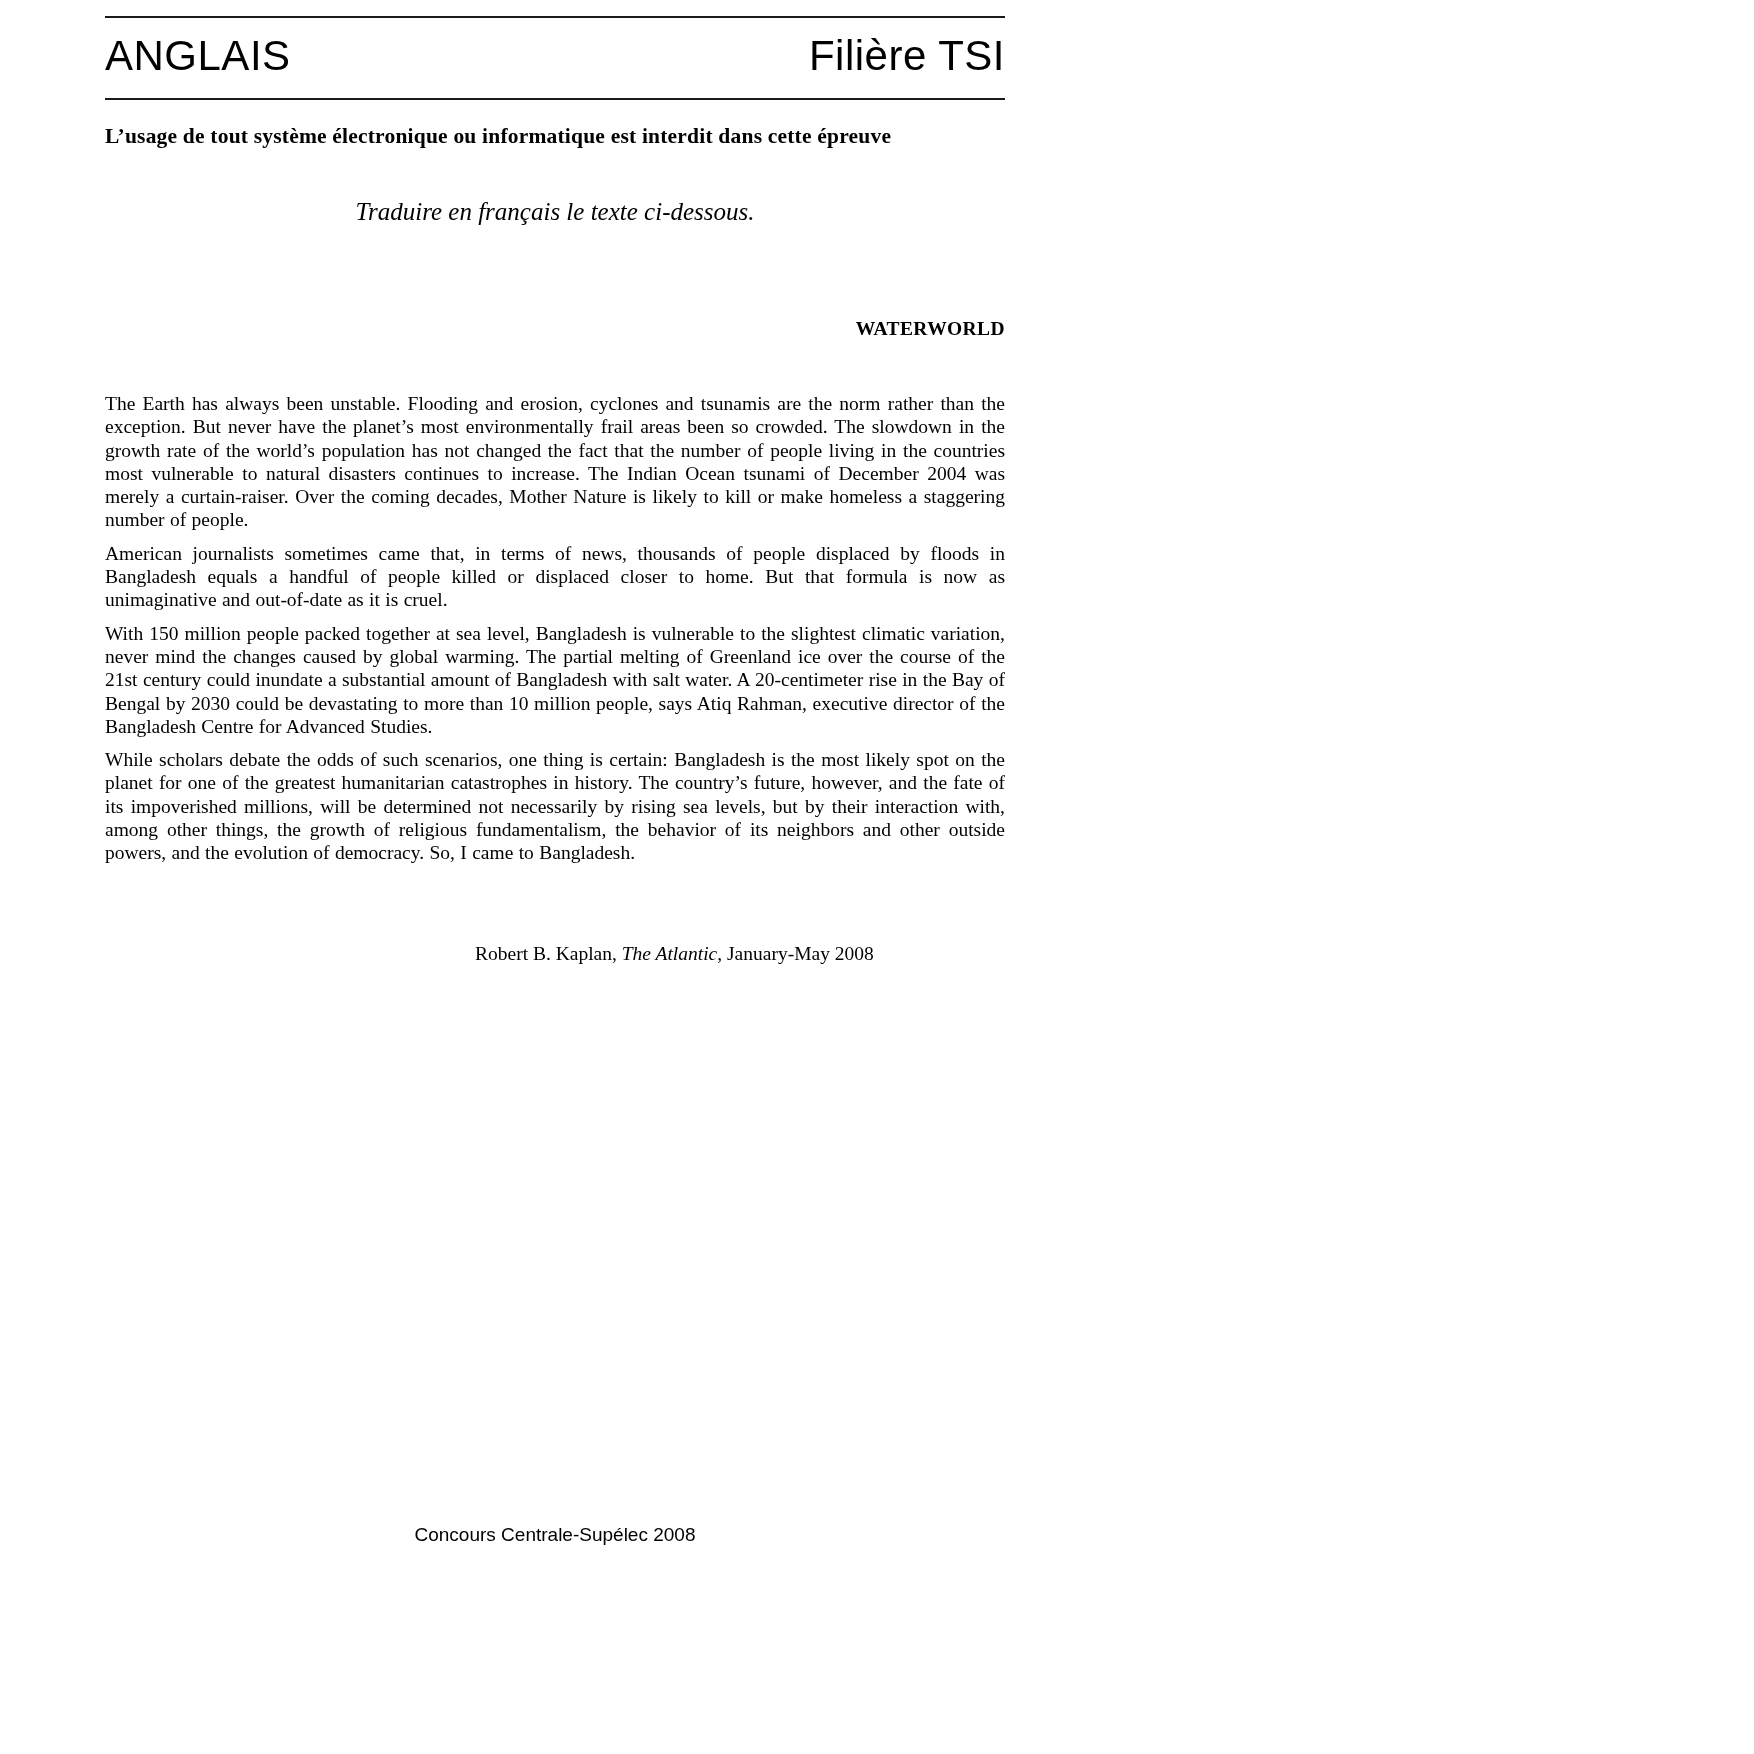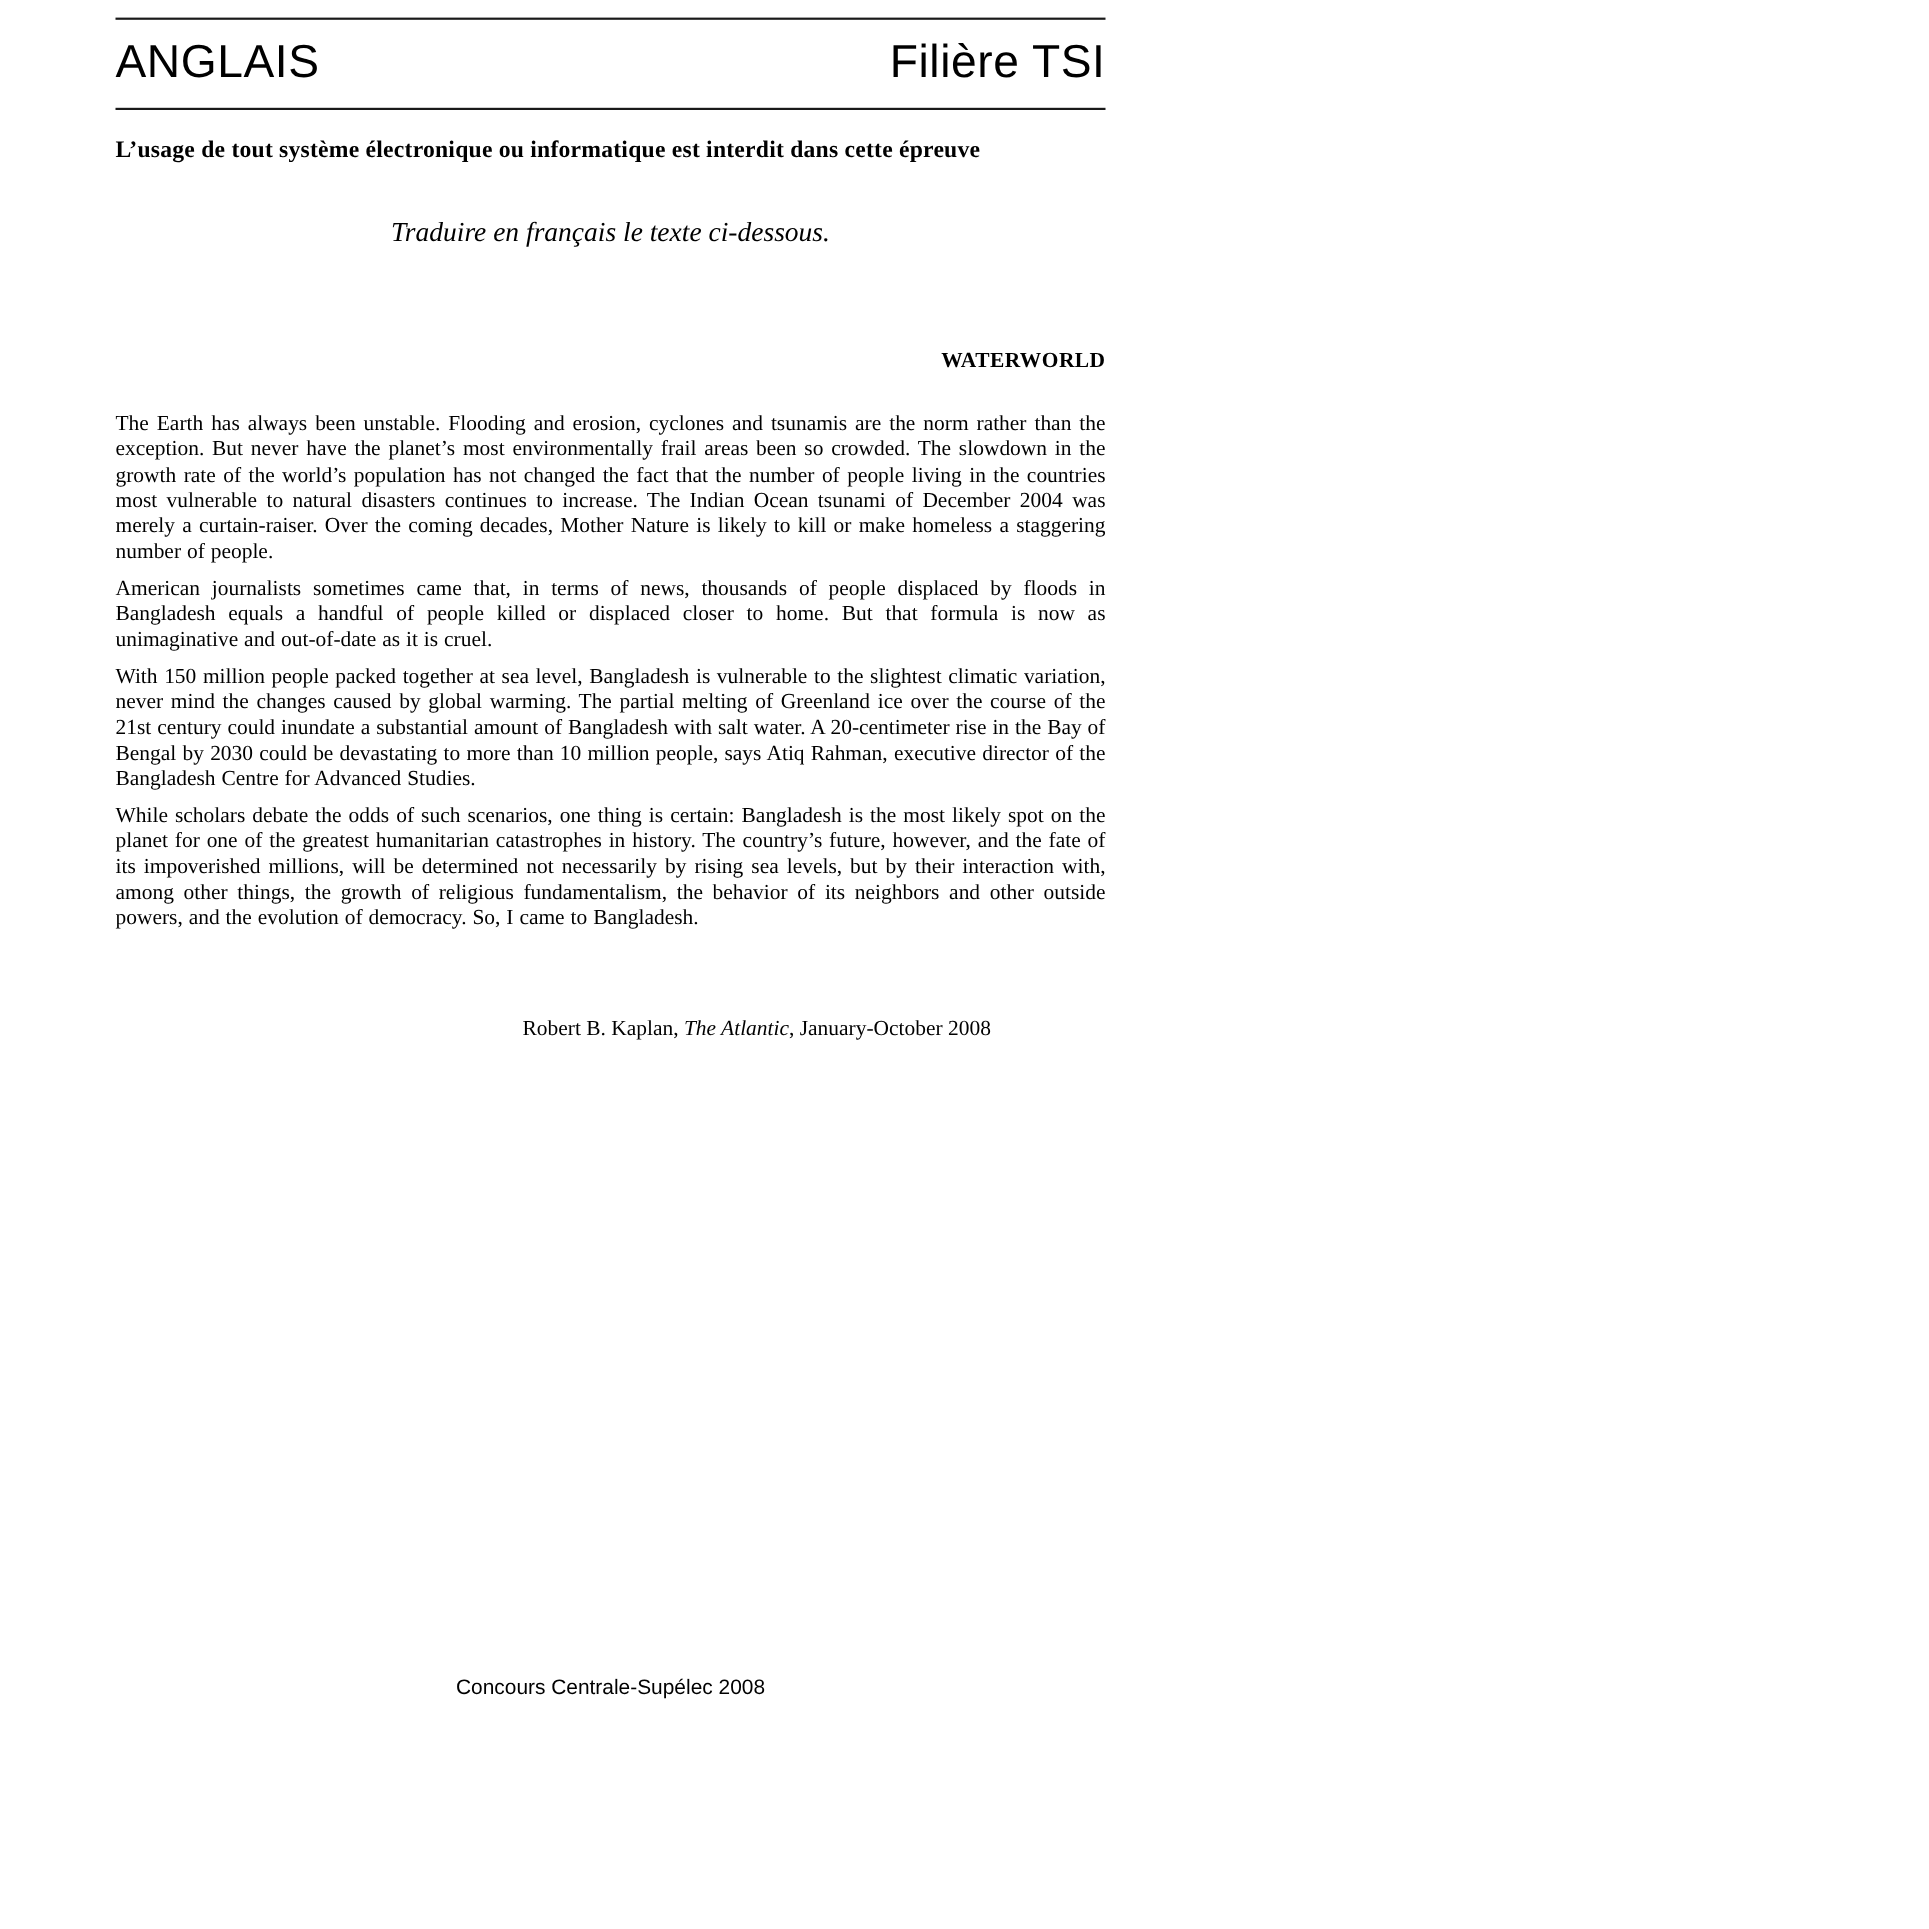--- a/index.html
+++ b/index.html
@@ -52,21 +52,21 @@
     text-align: center;
   }
   .doc-title {
     margin: 92px 0 0 0;
     font-size: 19.5px;
     font-weight: bold;
     text-align: right;
     letter-spacing: 0.4px;
   }
   .body-text {
-    margin-top: 34px;
+    margin-top: 52px;
   }
   .body-para {
     margin: 0 0 10px 0;
     font-size: 19.5px;
     line-height: 23.3px;
     text-align: justify;
     word-spacing: 0.5px;
   }
   .attribution {
     margin: 78px 0 0 370px;
@@ -104,18 +104,18 @@
 
     <h2 class="doc-title">WATERWORLD</h2>
 
     <div class="body-text">
       <p class="body-para">The Earth has always been unstable. Flooding and erosion, cyclones and tsunamis are the norm rather than the exception. But never have the planet’s most environmentally frail areas been so crowded. The slowdown in the growth rate of the world’s population has not changed the fact that the number of people living in the countries most vulnerable to natural disasters continues to increase. The Indian Ocean tsunami of December 2004 was merely a curtain-raiser. Over the coming decades, Mother Nature is likely to kill or make homeless a staggering number of people.</p>
       <p class="body-para">American journalists sometimes came that, in terms of news, thousands of people displaced by floods in Bangladesh equals a handful of people killed or displaced closer to home. But that formula is now as unimaginative and out-of-date as it is cruel.</p>
       <p class="body-para">With 150 million people packed together at sea level, Bangladesh is vulnerable to the slightest climatic variation, never mind the changes caused by global warming. The partial melting of Greenland ice over the course of the 21st century could inundate a substantial amount of Bangladesh with salt water. A 20-centimeter rise in the Bay of Bengal by 2030 could be devastating to more than 10 million people, says Atiq Rahman, executive director of the Bangladesh Centre for Advanced Studies.</p>
       <p class="body-para">While scholars debate the odds of such scenarios, one thing is certain: Bangladesh is the most likely spot on the planet for one of the greatest humanitarian catastrophes in history. The country’s future, however, and the fate of its impoverished millions, will be determined not necessarily by rising sea levels, but by their interaction with, among other things, the growth of religious fundamentalism, the behavior of its neighbors and other outside powers, and the evolution of democracy. So, I came to Bangladesh.</p>
     </div>
 
-    <p class="attribution"><span>Robert B. Kaplan, </span><span class="italic">The Atlantic</span><span>, January-October 2008</span></p>
+    <p class="attribution"><span>Robert B. Kaplan, </span><span class="italic">The Atlantic</span><span>, January-May 2008</span></p>
 
   </div>
 
   <div class="footer">Concours Centrale-Supélec 2008</div>
 </div>
 
 </body></html>

